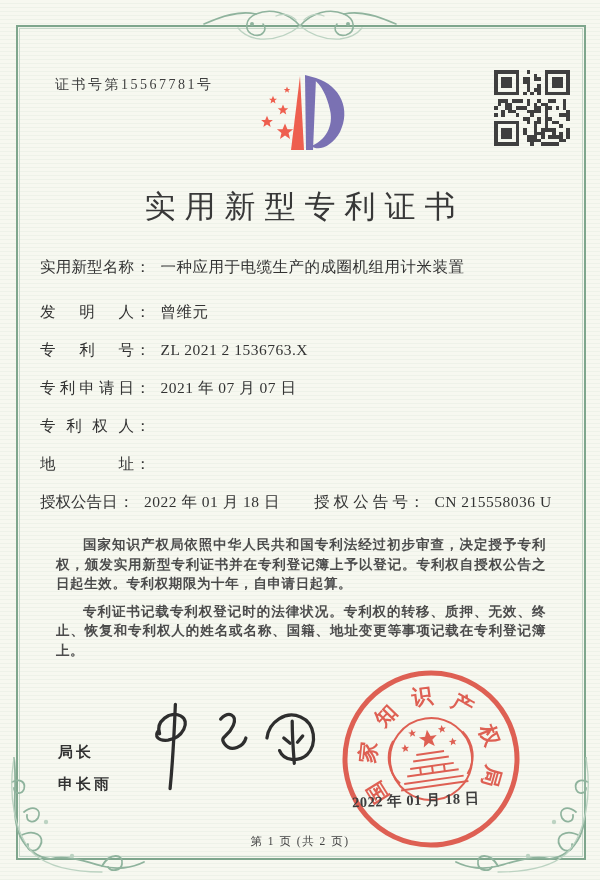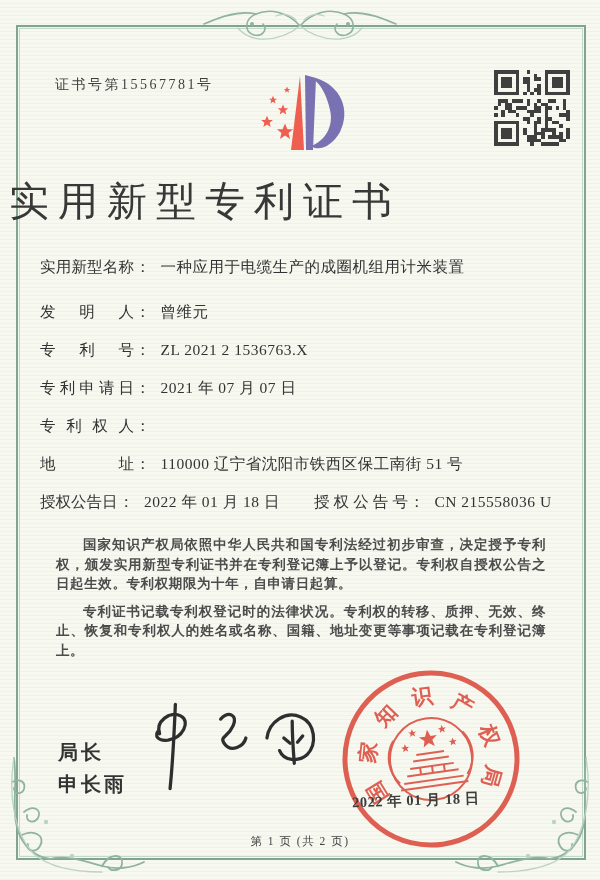--- a/index.html
+++ b/index.html
@@ -19,37 +19,37 @@
   .frame::after{content:"";position:absolute;inset:1px;border:1px solid var(--border-green-light);}
   .orn{position:absolute;pointer-events:none;}
   .orn-top{left:200px;top:2px;}
   .orn-bl{left:2px;top:752px;}
   .orn-br{left:438px;top:752px;}
 
   .cert-no{position:absolute;left:55px;top:76px;font-size:14px;letter-spacing:2.5px;color:#3f3f3f;}
   .logo{position:absolute;left:243px;top:66px;}
   .qr{position:absolute;left:494px;top:70px;}
 
-  .title{position:absolute;left:0;top:174px;width:100%;
-         font-size:40px;letter-spacing:9px;text-indent:9px;color:#383838;font-weight:500;}
+  .title{position:absolute;left:0;top:186px;width:100%;text-align:center;
+         font-size:31px;letter-spacing:9px;text-indent:9px;color:#383838;font-weight:500;}
 
   .fields{position:absolute;left:40px;top:256px;width:506px;font-size:15.5px;color:#333;}
   .frow{display:flex;align-items:baseline;line-height:22px;margin-bottom:16px;white-space:nowrap;}
   .frow.first{margin-bottom:23px;}
   .flabel{display:inline-block;width:94px;text-align:justify;text-align-last:justify;}
   .fcolon{margin-left:1px;}
   .fvalue{margin-left:10px;letter-spacing:0.5px;}
   .grant-pair2{margin-left:34px;display:flex;align-items:flex-start;}
 
   .paras{position:absolute;left:48px;top:527px;width:506px;font-size:13.5px;line-height:19.5px;
          color:#4c4c4c;text-align:justify;letter-spacing:0.6px;}
   .paras p{margin:8px;text-indent:2em;font-weight:bold;}
 
   .signoff{position:absolute;left:58px;top:736px;font-family:"Liberation Sans","DejaVu Sans",sans-serif;
-           font-size:20px;font-weight:600;color:#333;letter-spacing:3px;line-height:32px;}
+           font-size:15px;font-weight:600;color:#333;letter-spacing:3px;line-height:32px;}
   .signature{position:absolute;left:128px;top:698px;}
 
   .seal{position:absolute;left:338px;top:666px;opacity:0.9;}
   .seal-date{position:absolute;left:352px;top:791px;font-size:14.5px;font-weight:bold;
              color:#3d3d3d;letter-spacing:0.5px;transform:rotate(-2deg);z-index:5;}
 
   .footer{position:absolute;left:0;top:834px;width:100%;text-align:center;
           font-size:11.5px;letter-spacing:1.5px;color:#444;}
 </style>
 </head>
@@ -260,21 +260,20 @@
         <span class="fcolon">：</span>
       <span class="fvalue">2021 年 07 月 07 日</span>
     </div>
     <div class="frow">
       <span class="flabel">专利权人</span>
         <span class="fcolon">：</span>
     </div>
     <div class="frow">
       <span class="flabel">地址</span>
         <span class="fcolon">：</span>
-      <span class="fvalue">110000 辽宁省沈阳市铁西区保工南街 51 号</span>
     </div>
     <div class="frow">
       <span class="flabel">授权公告日</span>
         <span class="fcolon">：</span>
       <span class="fvalue">2022 年 01 月 18 日</span>
       <span class="grant-pair2">
         <span class="flabel">授权公告号</span>
           <span class="fcolon">：</span>
         <span class="fvalue">CN 215558036 U</span>
       </span>

